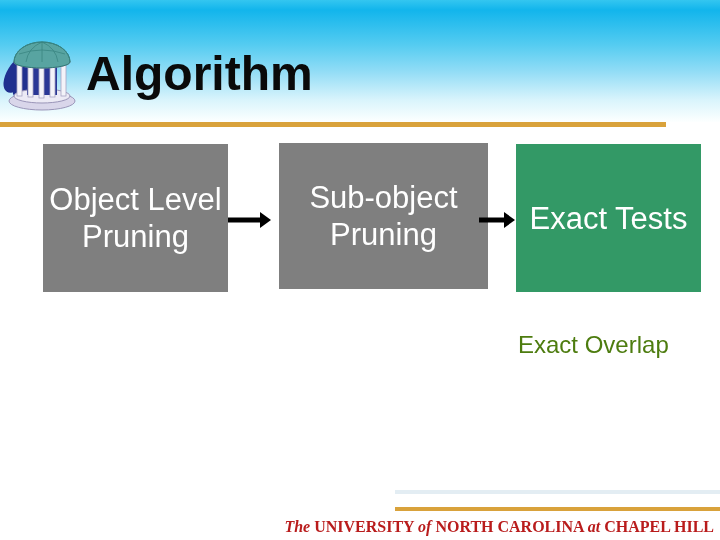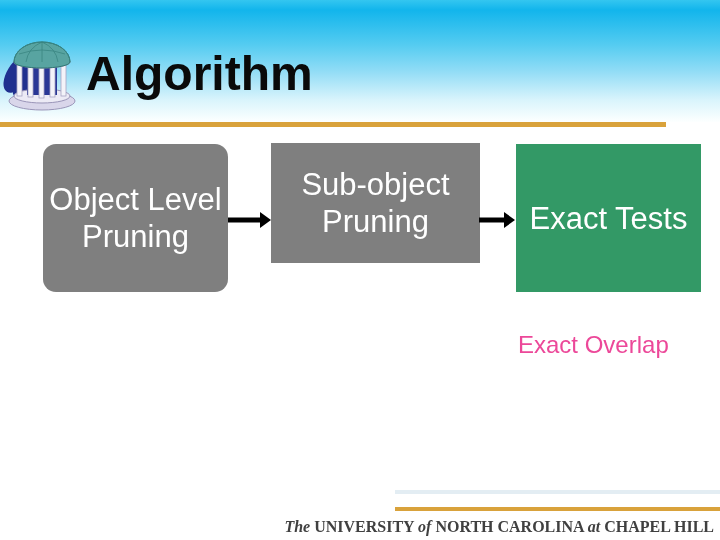--- a/index.html
+++ b/index.html
@@ -33,43 +33,43 @@
   }
   
   .flow-box {
     position: absolute; top: 144px; height: 148px;
     display: flex; flex-direction: column;
     align-items: center; justify-content: center;
     text-align: center;
     color: #ffffff; font-size: 31px; line-height: 37px;
   }
   #flow-box-1 { left: 43px;  width: 185px; }
-  #flow-box-2 { left: 271px; width: 209px; top: 143px; height: 120px; }
+  #flow-box-2 { left: 279px; width: 209px; top: 143px; height: 146px; }
   #flow-box-3 { left: 516px; width: 185px; }
   .flow-arrow { position: absolute; top: 206px; }
   #flow-arrow-1 { left: 228px; }
   #flow-arrow-2 { left: 479px; }
   
   #caption {
     position: absolute; left: 518px; top: 331px;
-    font-size: 24px; line-height: 28px; color: #ec4899;
+    font-size: 24px; line-height: 28px; color: #4d7c0f;
   }
   
   #footer-highlight-line {
     position: absolute; left: 395px; top: 490px; width: 325px; height: 4px;
     background: #e3edf3;
   }
   #footer-rule {
     position: absolute; left: 395px; top: 507px; width: 325px; height: 4px;
     background: #d9a23b;
   }
   #footer-text {
     position: absolute; right: 6px; top: 518px;
     font-family: "Liberation Serif", serif;
-    font-size: 16px; font-weight: bold; color: #404040;
+    font-size: 16px; font-weight: bold; color: #b91c1c;
     white-space: nowrap;
   }
   #footer-text .it { font-style: italic; }
 </style>
 </head>
 <body>
 
 <div id="slide">
 
   <div id="header-band"></div>
@@ -98,21 +98,21 @@
     <path d="M 40 22 Q 54 28 56 42" fill="none" stroke="#3a8582" stroke-width="0.8"></path>
     <path d="M 40 22 Q 26 28 24 42" fill="none" stroke="#3a8582" stroke-width="0.8"></path>
     <path d="M 40 22 L 40 42" fill="none" stroke="#3a8582" stroke-width="0.8"></path>
     <path d="M 17 34 Q 40 26 63 34" fill="none" stroke="#3a8582" stroke-width="0.8"></path>
   </svg>
 
   <div id="page-title">Algorithm</div>
 
   <div id="header-rule"></div>
 
-  <div id="flow-box-1" class="flow-box" style="background-color: rgb(127, 127, 127); border-radius: 13px;">
+  <div id="flow-box-1" class="flow-box" style="background-color: rgb(127, 127, 127);">
     <div>Object Level</div>
     <div>Pruning</div>
   </div>
 
   <svg id="flow-arrow-1" class="flow-arrow" width="44" height="28" viewBox="0 0 44 28" xmlns="http://www.w3.org/2000/svg">
     <line x1="0" y1="14" x2="33" y2="14" stroke="#000000" stroke-width="5"></line>
     <polygon points="32,6 43,14 32,22" fill="#000000"></polygon>
   </svg>
 
   <div id="flow-box-2" class="flow-box" style="background-color: rgb(127, 127, 127);">

